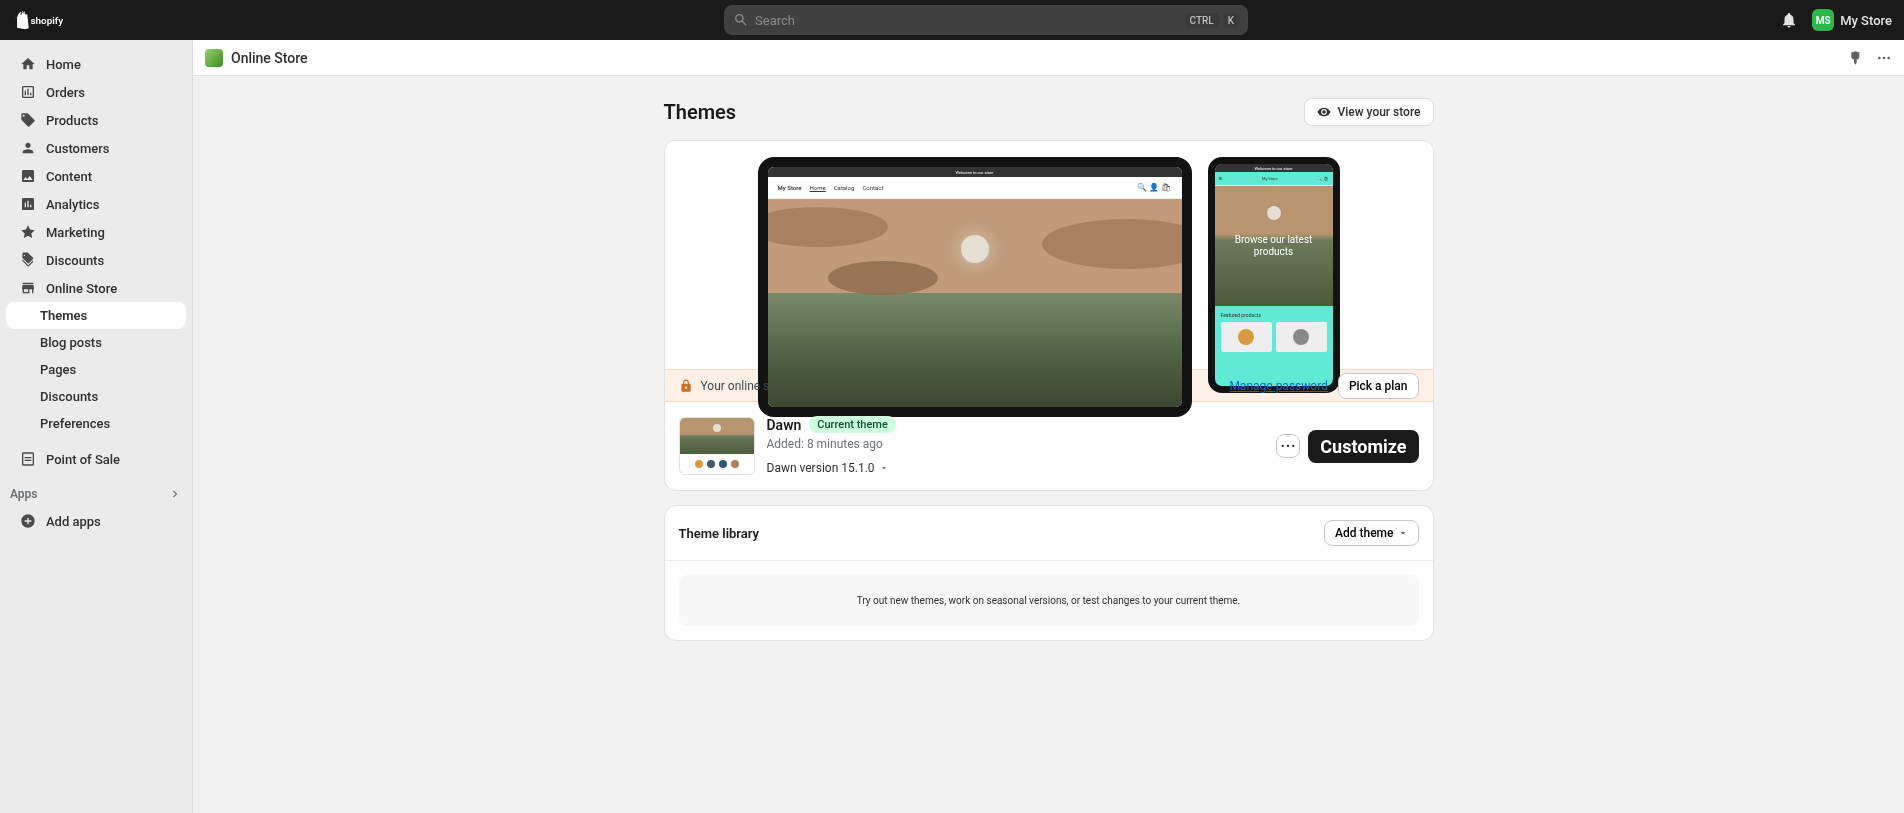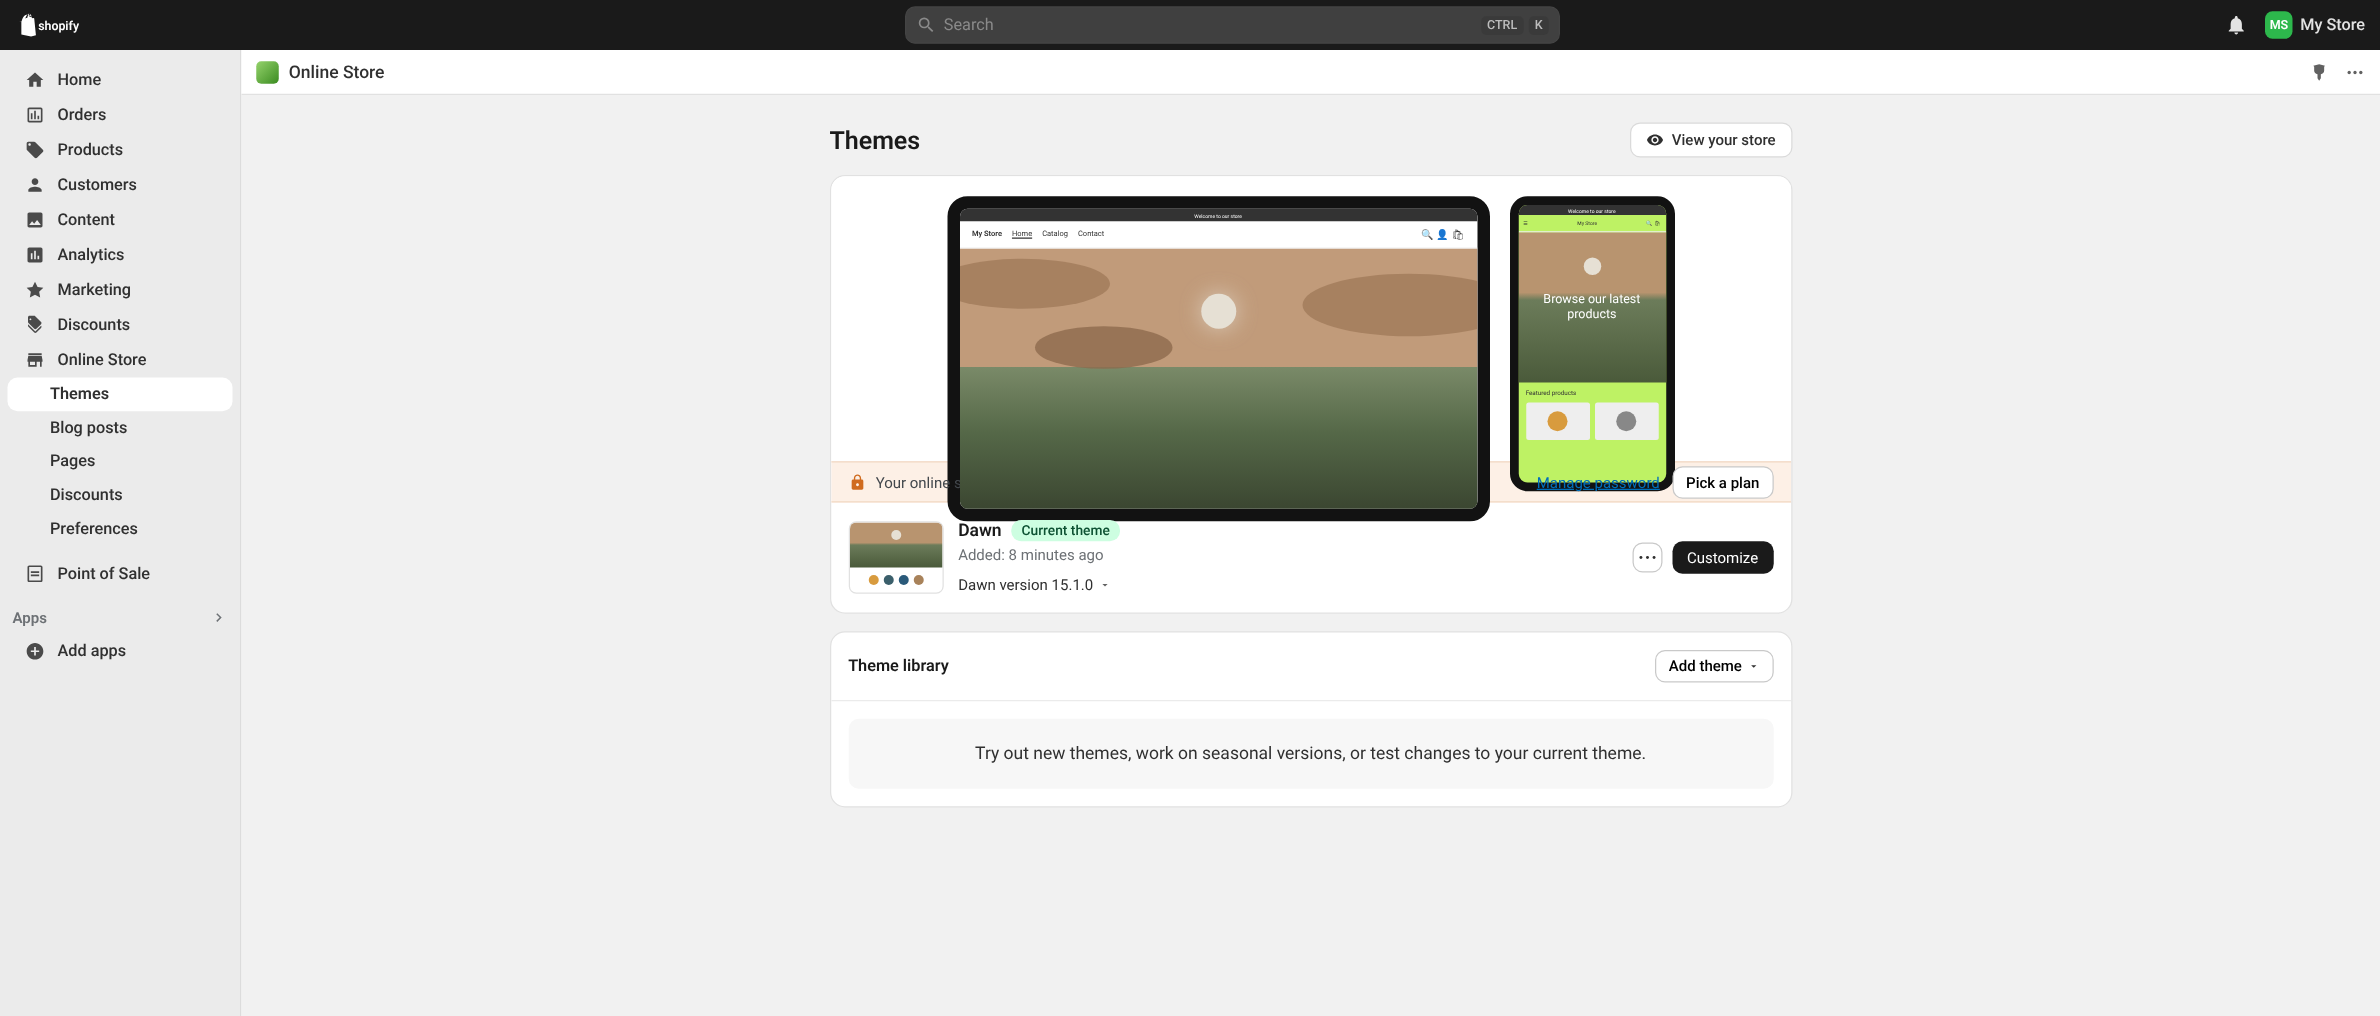--- a/index.html
+++ b/index.html
@@ -272,21 +272,21 @@
       border: 10px solid #121212;
       border-radius: 16px;
       background: #fff;
       overflow: hidden;
     }
     .mobile-preview {
       width: 132px;
       height: 236px;
       border: 7px solid #121212;
       border-radius: 14px;
-      background: #bef264;
+      background: #5eead4;
       overflow: hidden;
       font-size: 4px;
     }
     .dp-bar {
       height: 10px;
       background: #333;
       color: #fff;
       font-size: 4px;
       display: flex;
       align-items: center;
@@ -433,27 +433,27 @@
       justify-content: center;
       cursor: pointer;
     }
     .more-btn svg {
       width: 14px;
       height: 4px;
       fill: #303030;
     }
     .customize-btn {
       padding: 6px 12px;
-      font-size: 12px;
+      font-size: 18px;
       background: #1a1a1a;
       color: #fff;
       border: none;
       border-radius: 8px;
       cursor: pointer;
-      font-weight: 400;
+      font-weight: 700;
     }
     
     .library-card {
       background: #fff;
       border: 1px solid #e1e1e1;
       border-radius: 12px;
       overflow: hidden;
     }
     .library-head {
       display: flex;
@@ -485,21 +485,21 @@
       fill: #303030;
     }
     .library-body {
       padding: 14px;
     }
     .empty-box {
       background: #f7f7f7;
       border-radius: 8px;
       padding: 20px;
       text-align: center;
-      font-size: 14px;
+      font-size: 10px;
       color: #303030;
     }
     
     .mp-head {
       height: 14px;
       border-bottom: 1px solid #eee;
       display: flex;
       align-items: center;
       justify-content: space-between;
       padding: 0 4px;

